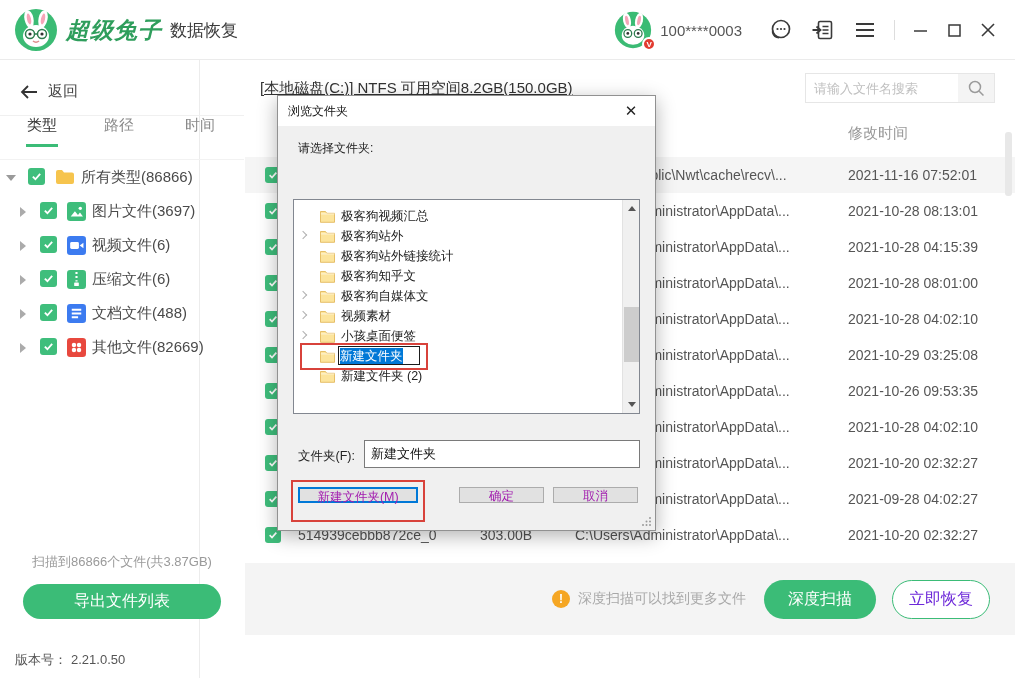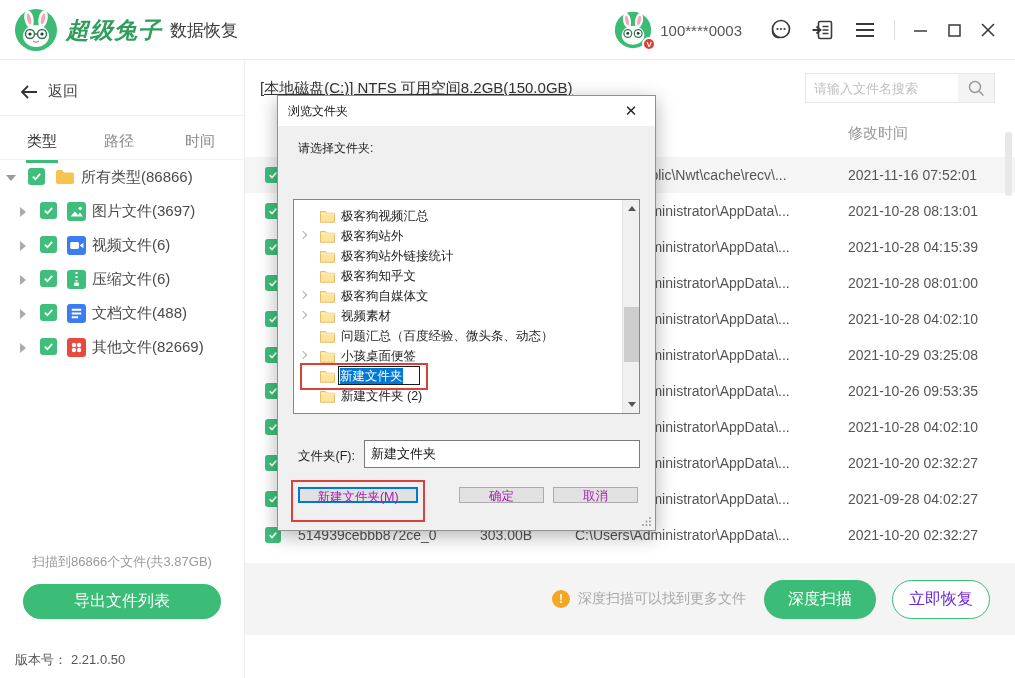--- a/index.html
+++ b/index.html
@@ -14,25 +14,25 @@
   .brand-sub { margin-left:8px; font-size:17px; color:#3a3a3a; font-style:normal; }
   .tb-right { position:absolute; right:10px; top:0; height:60px; display:flex; align-items:center; }
   .avatar-wrap { position:relative; width:38px; height:38px; margin-right:8px; }
   .badge-v { position:absolute; right:-4px; bottom:-2px; width:14px; height:14px; background:#E23B30; border:2px solid #fff; border-radius:50%; color:#fff; font-size:8px; font-weight:bold; display:flex; align-items:center; justify-content:center; }
   .user-id { font-size:15px; color:#555; margin-right:18px; }
   .tb-icon { width:30px; height:30px; display:flex; align-items:center; justify-content:center; margin:0 6px; cursor:pointer; }
   .tb-sep { width:1px; height:20px; background:#ddd; margin:0 8px; }
   .win-btn { width:26px; height:30px; display:flex; align-items:center; justify-content:center; margin:0 4px; cursor:pointer; }
 
   
-  .sidebar { position:absolute; left:0; top:60px; width:245px; height:618px; background:#fff; border-right:1px solid #ececec; }
+  .sidebar { position:absolute; left:0; top:60px; width:200px; height:618px; background:#fff; border-right:1px solid #ececec; }
   .back-row { position:absolute; left:20px; top:22px; display:flex; align-items:center; cursor:pointer; }
   .back-row span { margin-left:10px; font-size:15px; color:#444; }
   .side-div1 { position:absolute; left:0; top:55px; width:244px; height:1px; background:#f0f0f0; }
-  .tabs { position:absolute; left:0; top:59px; width:244px; height:45px; }
+  .tabs { position:absolute; left:0; top:43px; width:244px; height:45px; }
   .tab { position:absolute; top:0; height:44px; line-height:44px; font-size:15px; color:#8a8a8a; cursor:pointer; }
   .tab.active { color:#333; }
   .tab.active::after { content:""; position:absolute; left:-1px; right:-1px; bottom:0; height:3px; background:#3BBC77; }
   .tab:nth-child(1){ left:27px; } .tab:nth-child(2){ left:104px; } .tab:nth-child(3){ left:185px; }
   .tabs-underline { position:absolute; left:0; top:99px; width:244px; height:1px; background:#f2f2f2; }
   .side-tree { position:absolute; left:0; top:100px; width:244px; }
   .side-item { position:relative; height:34px; cursor:pointer; }
   .caret { position:absolute; left:8px; top:13px; width:0; height:0; border-left:6px solid #ababab; border-top:5px solid transparent; border-bottom:5px solid transparent; }
   .side-item.expanded .caret { left:6px; top:15px; border-left:5px solid transparent; border-right:5px solid transparent; border-top:6px solid #9a9a9a; border-bottom:none; }
   .side-item.child .caret { left:20px; }
@@ -521,31 +521,20 @@
     <span class="chev"></span>
     <span class="dlg-folder-icon">
       <svg width="15" height="13" viewBox="0 0 15 13">
                 <path d="M0.5 1.5 h5 l1.3 1.8 h7.7 v9 h-14z" fill="#FCE49C" stroke="#E3B95C" stroke-width="0.9"></path>
                 <path d="M0.9 3.9 h13.6" stroke="#fff" stroke-width="0.9" opacity="0.7"></path>
               </svg>
     </span>
     <span class="dlg-label">视频素材</span>
 
   </div>
-          <div class="dlg-item">
-
-    <span class="dlg-folder-icon">
-      <svg width="15" height="13" viewBox="0 0 15 13">
-                <path d="M0.5 1.5 h5 l1.3 1.8 h7.7 v9 h-14z" fill="#FCE49C" stroke="#E3B95C" stroke-width="0.9"></path>
-                <path d="M0.9 3.9 h13.6" stroke="#fff" stroke-width="0.9" opacity="0.7"></path>
-              </svg>
-    </span>
-    <span class="dlg-label">问题汇总（百度经验、微头条、动态）</span>
-
-  </div>
           <div class="dlg-item expandable">
     <span class="chev"></span>
     <span class="dlg-folder-icon">
       <svg width="15" height="13" viewBox="0 0 15 13">
                 <path d="M0.5 1.5 h5 l1.3 1.8 h7.7 v9 h-14z" fill="#FCE49C" stroke="#E3B95C" stroke-width="0.9"></path>
                 <path d="M0.9 3.9 h13.6" stroke="#fff" stroke-width="0.9" opacity="0.7"></path>
               </svg>
     </span>
     <span class="dlg-label">小孩桌面便签</span>
 

